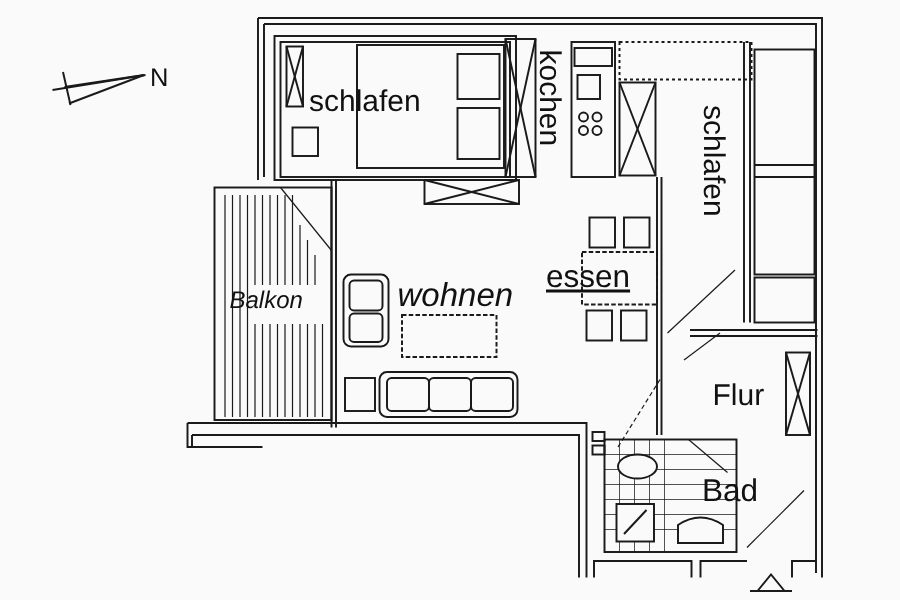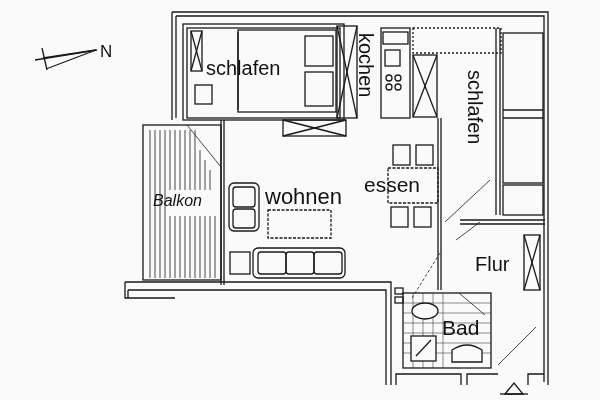--- a/index.html
+++ b/index.html
@@ -160,17 +160,17 @@
     <path d="M505 394 L514 383 L523 394 Z"></path>
     <line x1="500" y1="394" x2="528" y2="394"></line>
   </g>
 </svg>
 
 <span class="lbl" style="left:100px;top:43px;font-size:17px;">N</span>
 
 <span class="lbl" style="left:206px;top:58px;font-size:20px;">schlafen</span>
 <span class="lbl vert" style="left:356px;top:33px;font-size:20px;">kochen</span>
 <span class="lbl vert" style="left:465px;top:70px;font-size:20px;">schlafen</span>
-<span class="lbl" style="left:364px;top:174px;font-size:21px;">essen</span>
-<span class="lbl" style="left:265px;top:186px;font-size:22px;">wohnen</span>
+<span class="lbl" style="left:364px;top:174px;font-size:21px;text-decoration:underline;">essen</span>
+<span class="lbl" style="left:265px;top:186px;font-size:22px;font-style:italic;">wohnen</span>
 <span class="lbl" style="left:153px;top:193px;font-size:16px;font-style:italic;">Balkon</span>
 <span class="lbl" style="left:475px;top:254px;font-size:20px;">Flur</span>
-<span class="lbl" style="left:442px;top:317px;font-size:21px;">Bad</span>
+<span class="lbl" style="left:468px;top:317px;font-size:21px;">Bad</span>
 
 </body></html>

